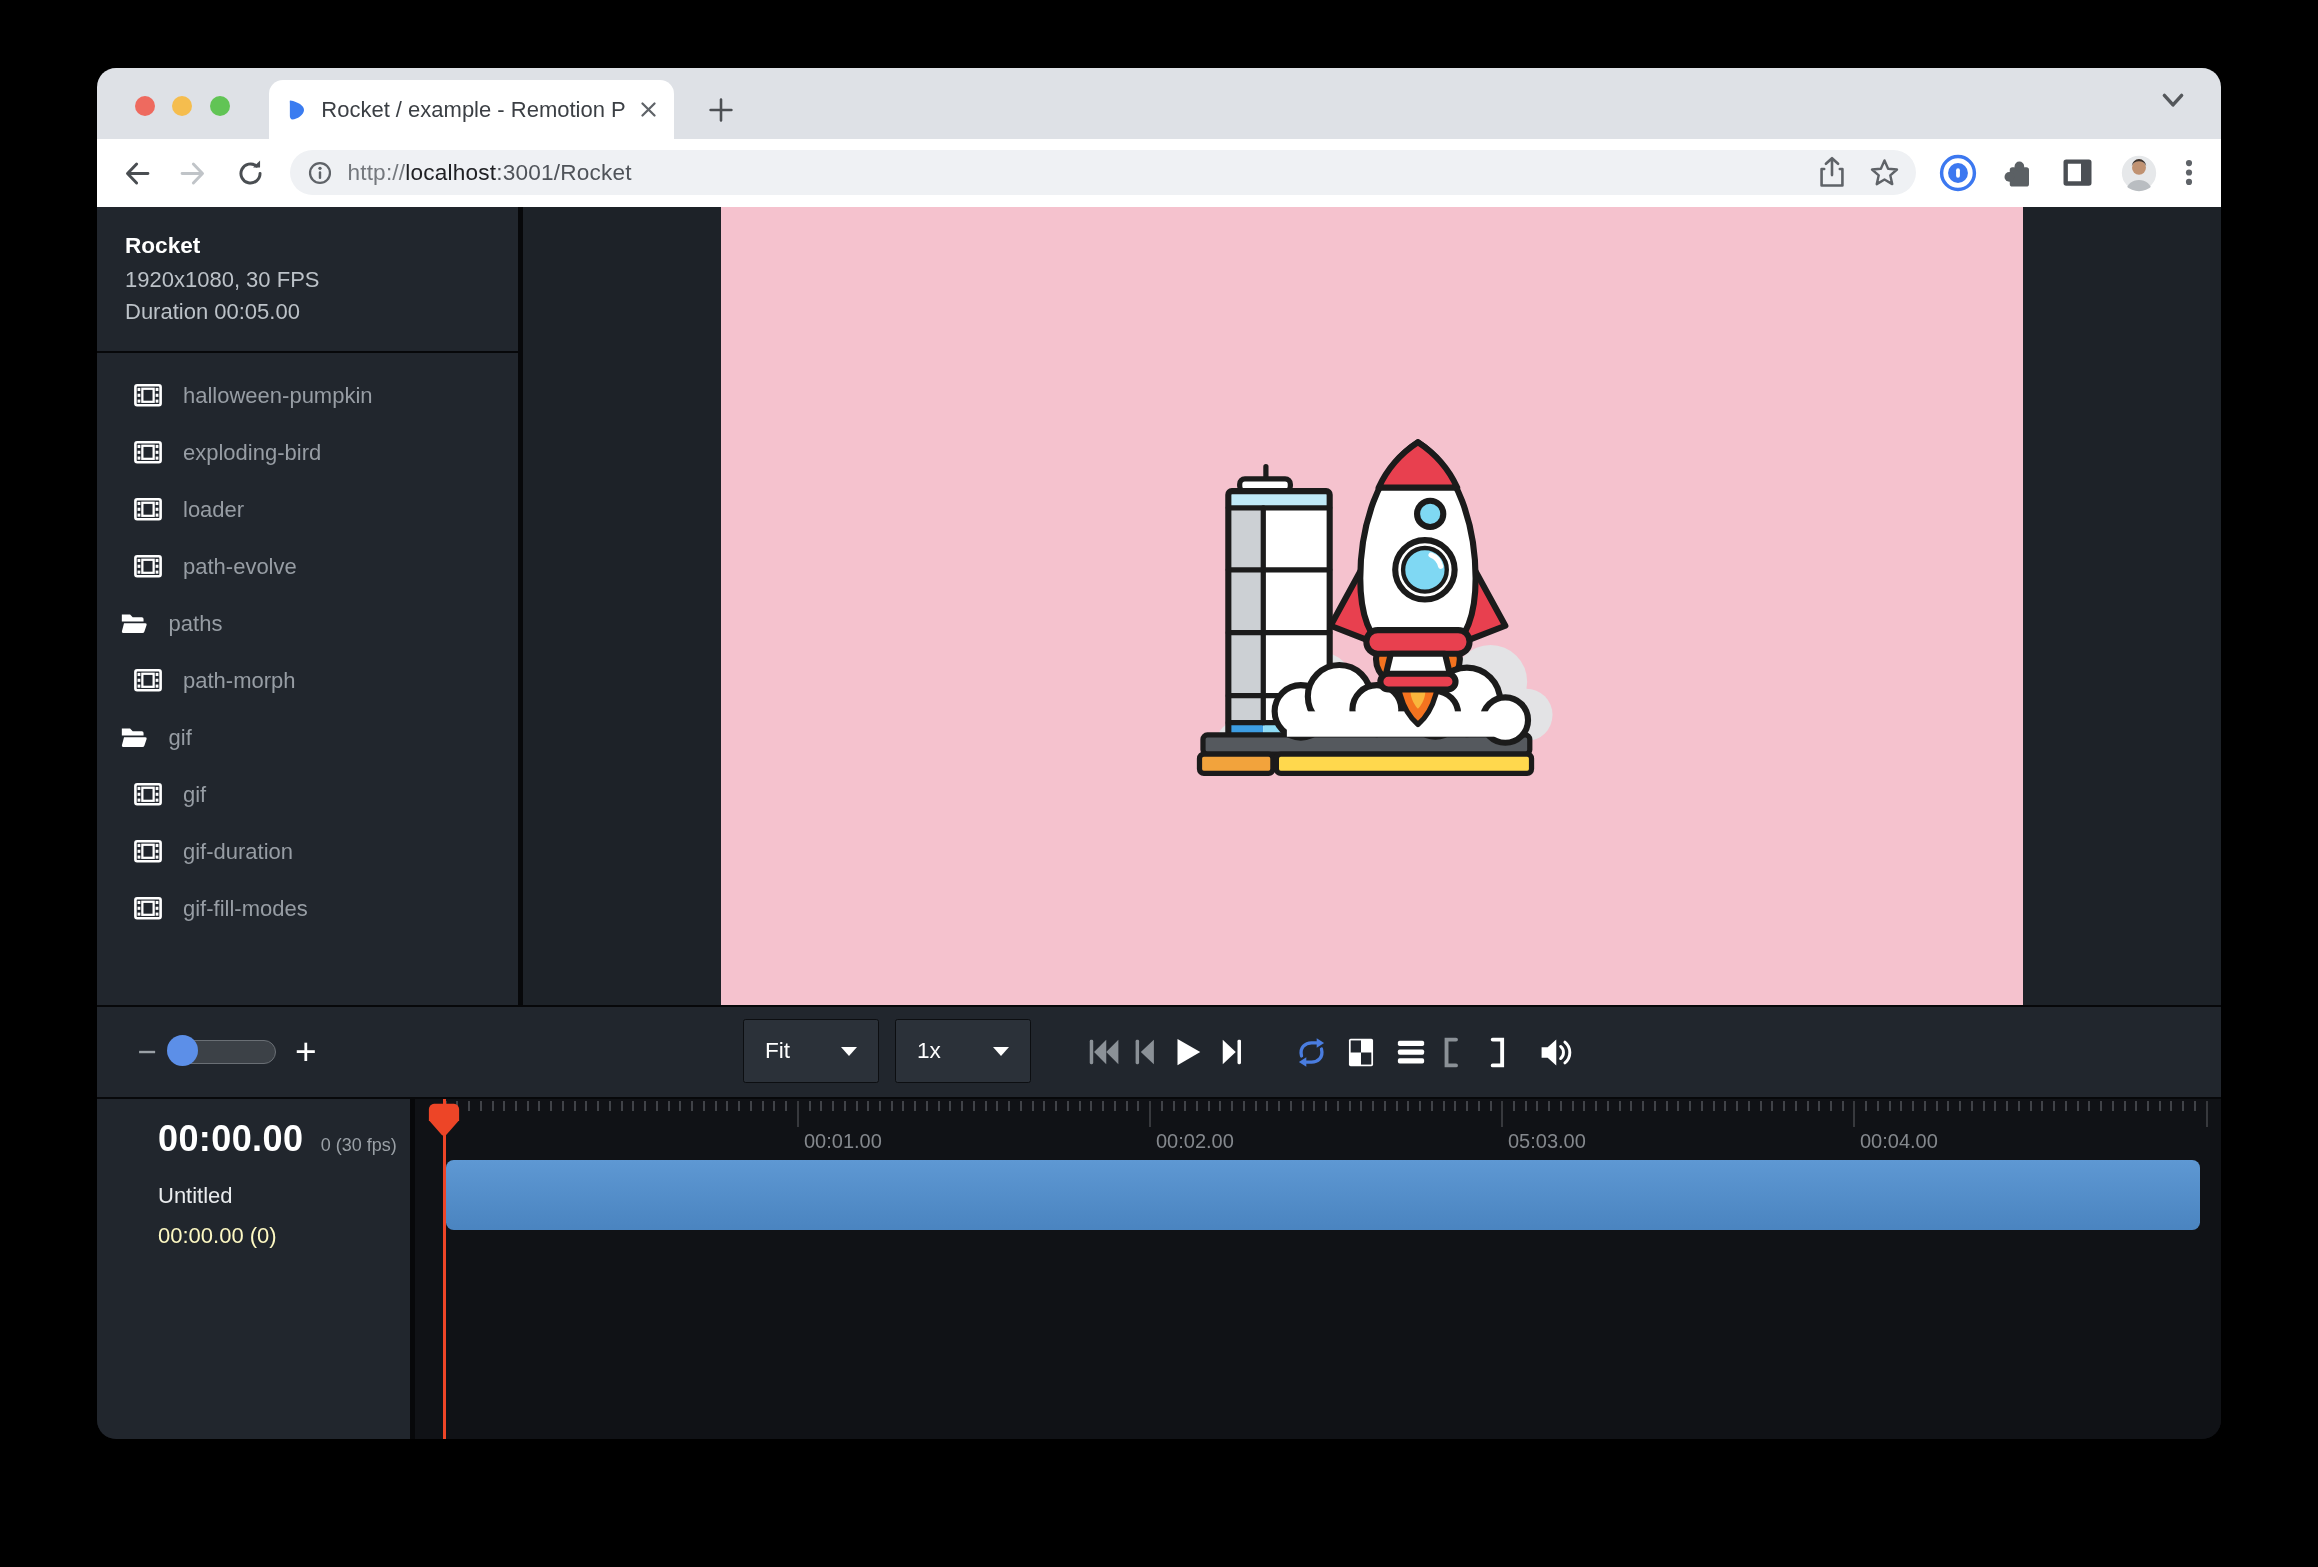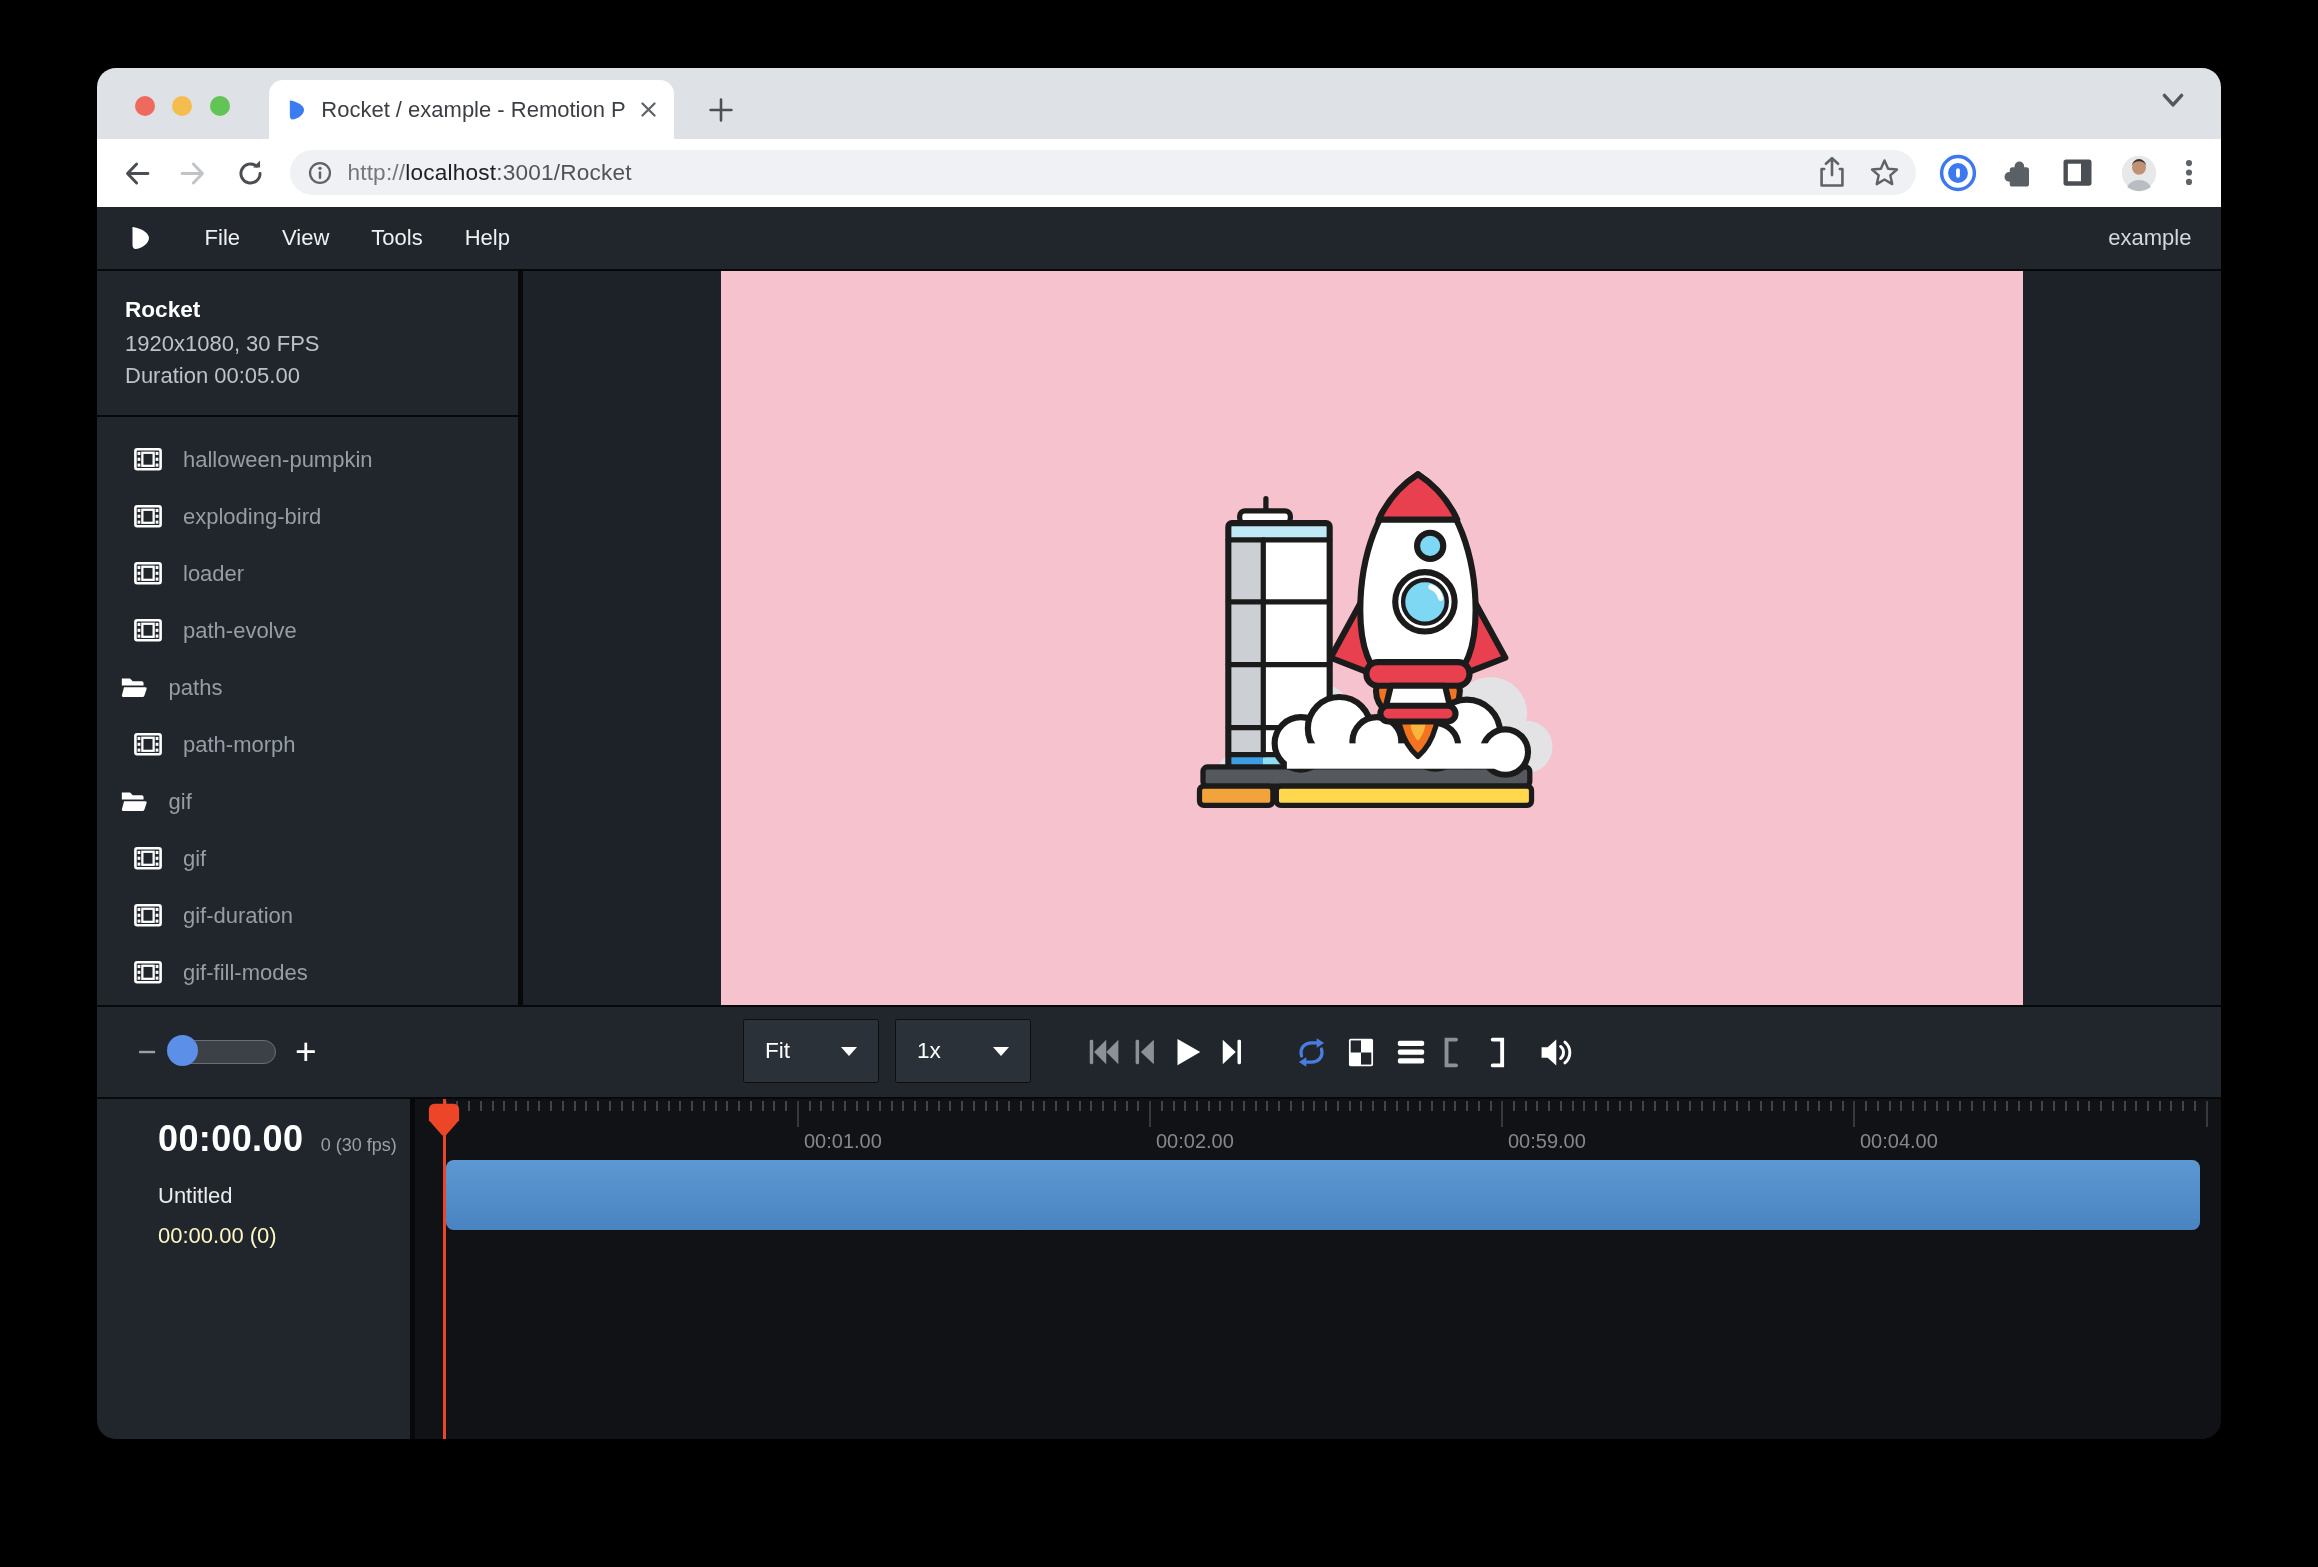--- a/index.html
+++ b/index.html
@@ -210,32 +210,20 @@
       <span style="display:flex;">
         <svg width="12" height="35" viewBox="0 0 14 40" fill="#5f6368">
           <circle cx="7" cy="9" r="3.6"></circle>
             <circle cx="7" cy="20" r="3.6"></circle>
             <circle cx="7" cy="31" r="3.6"></circle>
         </svg>
       </span>
     </div>
   </div>
 
-  <div class="menubar">
-    <span class="menu-logo">
-      <svg width="26" height="28" viewBox="0 0 26 28">
-          <path d="M6 3 C15 4.5 22 9 22 14 C22 19.5 14 25 8.5 25 C6.5 25 5.5 23 5.5 21 L5.5 7 C5.5 4.5 5 3 6 3 Z" fill="#fff"></path>
-        </svg>
-    </span>
-    <span class="menu-item">File</span>
-    <span class="menu-item">View</span>
-    <span class="menu-item">Tools</span>
-    <span class="menu-item">Help</span>
-    <span class="menu-right">example</span>
-  </div>
 
   <div class="content">
     <div class="sidebar">
       <div class="side-info">
         <div class="side-name">Rocket</div>
         <div class="side-meta">1920x1080, 30 FPS</div>
         <div class="side-meta">Duration 00:05.00</div>
       </div>
       <div class="side-divider"></div>
       <div class="side-list" id="side-list">
@@ -729,21 +717,21 @@
           <div class="tick minor" style="left: 1709px;"></div>
           <div class="tick minor" style="left: 1720px;"></div>
           <div class="tick minor" style="left: 1732px;"></div>
           <div class="tick minor" style="left: 1744px;"></div>
           <div class="tick minor" style="left: 1755px;"></div>
           <div class="tick minor" style="left: 1767px;"></div>
           <div class="tick minor" style="left: 1779px;"></div>
           <div class="tick major" style="left: 1791px;"></div>
           <div class="tl-label" style="left: 389px;">00:01.00</div>
           <div class="tl-label" style="left: 741px;">00:02.00</div>
-          <div class="tl-label" style="left: 1093px;">00:59.00</div>
+          <div class="tl-label" style="left: 1093px;">05:03.00</div>
           <div class="tl-label" style="left: 1445px;">00:04.00</div>
         </div>
       <div class="tl-bar"></div>
       <div class="playhead-line"></div>
       <div class="playhead-marker">
         <svg width="32" height="38" viewBox="0 0 37 44">
           <path d="M7 1 H30 A6 6 0 0 1 36 7 V20 L21.5 36.5 A4 4 0 0 1 15.5 36.5 L1 20 V7 A6 6 0 0 1 7 1 Z" fill="#ed4527"></path>
         </svg>
       </div>
     </div>

